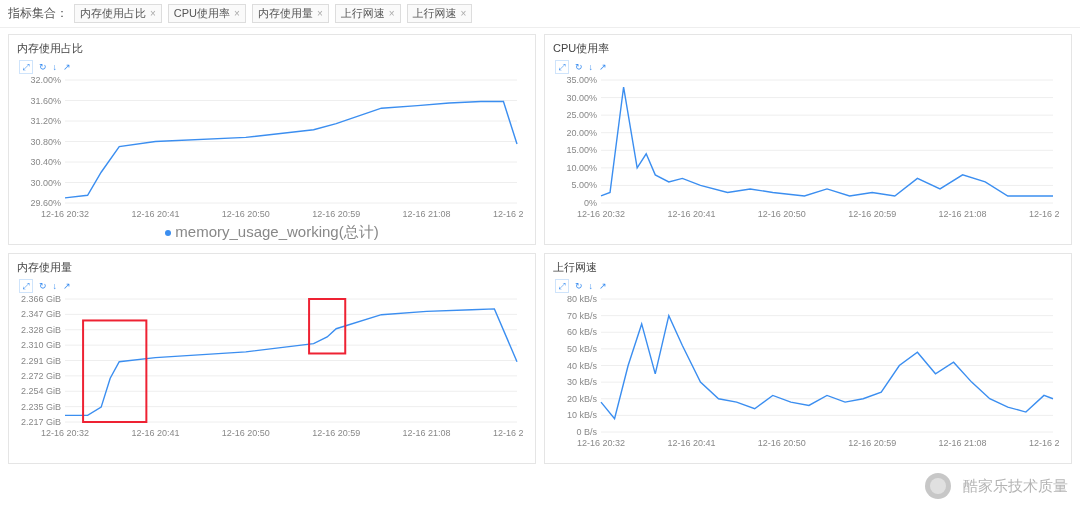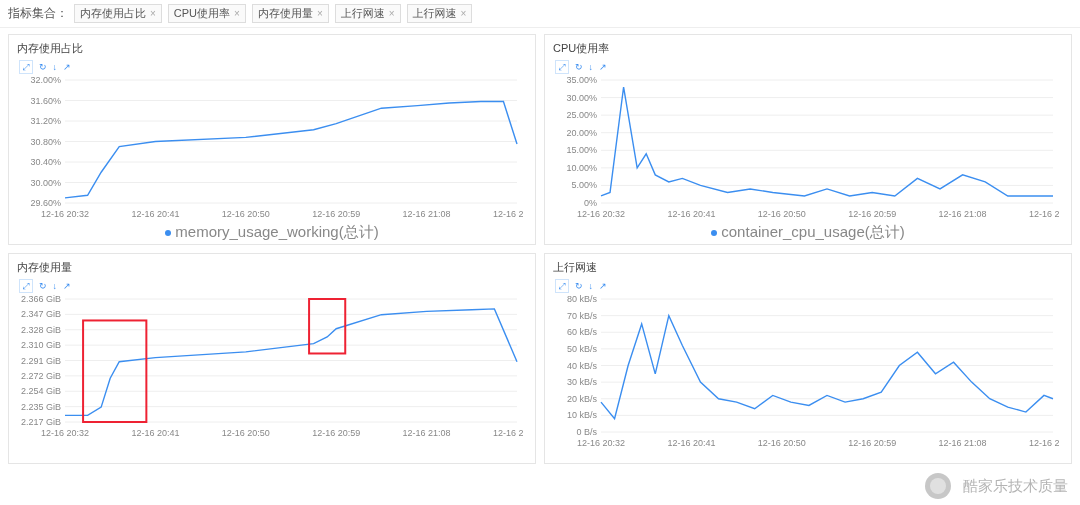--- a/index.html
+++ b/index.html
@@ -206,21 +206,20 @@
           <text x="44" y="7" class="ytick" text-anchor="end">35.00%</text>
           <text x="48" y="141" class="xtick">12-16 20:32</text>
           <text x="138.4" y="141" class="xtick">12-16 20:41</text>
           <text x="228.8" y="141" class="xtick">12-16 20:50</text>
           <text x="319.2" y="141" class="xtick">12-16 20:59</text>
           <text x="409.6" y="141" class="xtick">12-16 21:08</text>
           <text x="500" y="141" class="xtick">12-16 21:17</text>
           <path d="M48 119.97142857142858 L57.04 116.45714285714286 L70.6 11.028571428571432 L84.16 91.85714285714286 L93.2 77.8 L102.24 98.88571428571429 L115.8 105.91428571428571 L129.36 102.4 L147.44 109.42857142857143 L174.56 116.45714285714286 L197.16 112.94285714285714 L219.76 116.45714285714286 L251.4 119.97142857142858 L274 112.94285714285714 L296.6 119.97142857142858 L319.2 116.45714285714286 L341.8 119.97142857142858 L364.4 102.4 L387 112.94285714285714 L409.6 98.88571428571429 L432.2 105.91428571428571 L454.8 119.97142857142858 L477.4 119.97142857142858 L500 119.97142857142858 " class="line"></path>
         </svg>
     </div>
-    <div class="legend"><span class="legend-dot"></span><span>container_cpu_usage(总计)</span></div>
   </div>
 
   <div class="panel">
     <div class="panel-title">内存使用量</div>
     <div class="toolbar">
       <span class="tb-icon">⤢</span>
       <span class="tb-icon plain">↻</span>
       <span class="tb-icon plain">↓</span>
       <span class="tb-icon plain">↗</span>
     </div>

